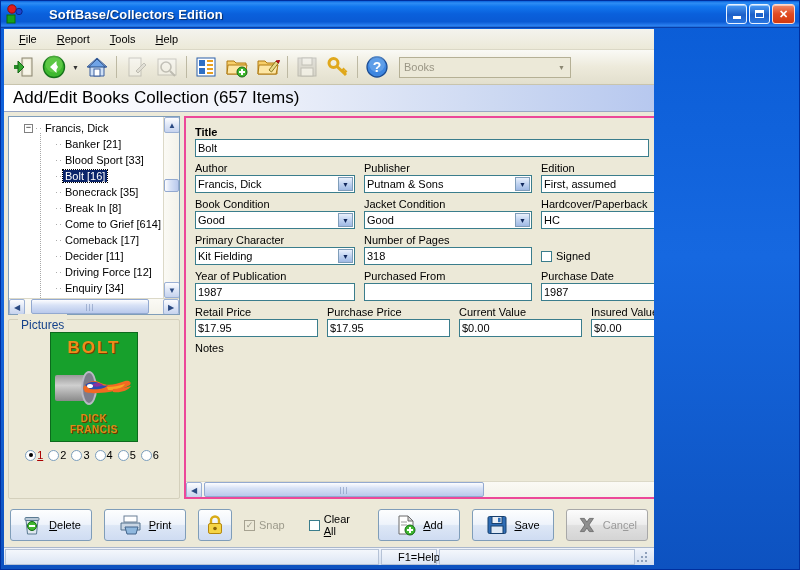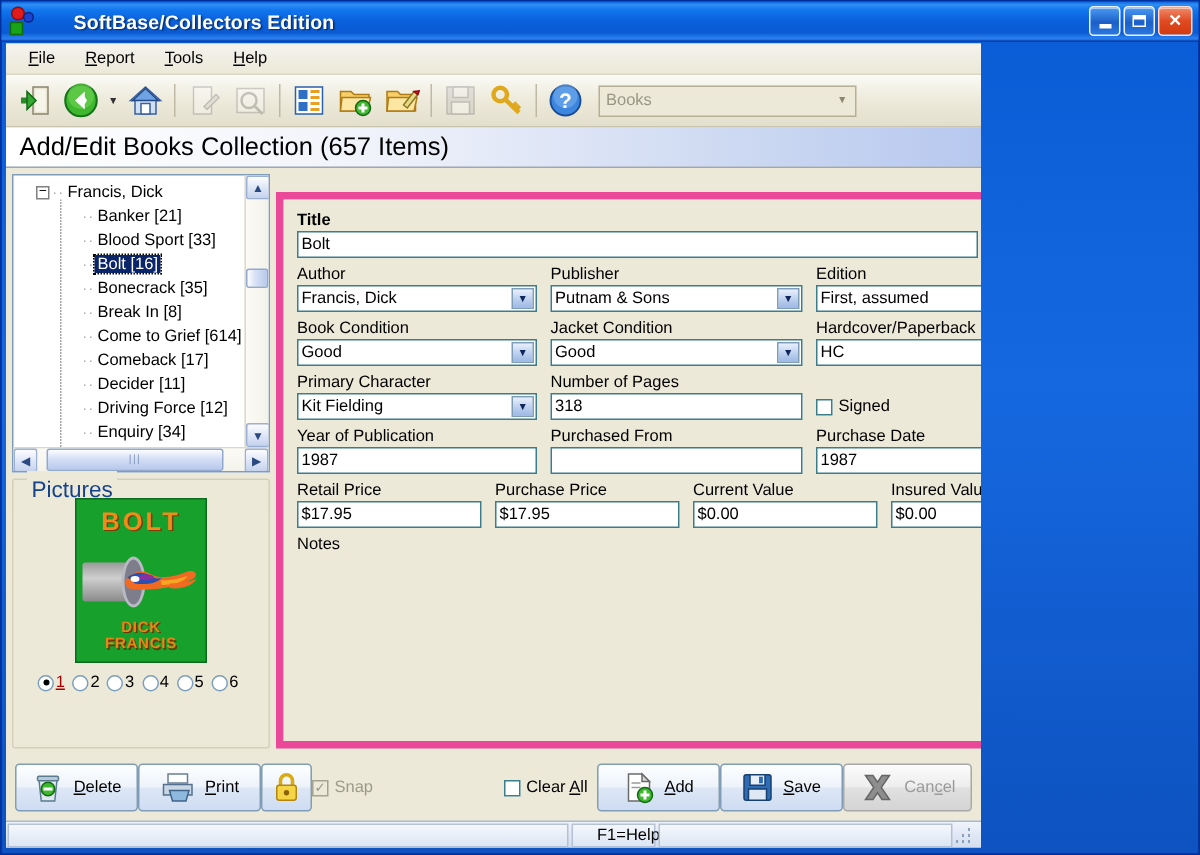--- a/index.html
+++ b/index.html
@@ -197,21 +197,21 @@
     border: 1px solid #d4d0bc;
     border-radius: 2px;
     position: relative;
     padding: 10px 6px 6px;
     display:flex; flex-direction:column; align-items:center;
     background:#ece9d8;
   }
   #pictures-legend {
     position:absolute; top:-6px; left:9px;
     background:#ece9d8; padding:4px 3px;
-    font-size:15px; color:#15428b;
+    font-size:12px; color:#15428b;
   }
   #cover {
     width: 88px; height: 110px;
     background:#17a02c;
     border:1px solid #0c6a1d;
     position: relative; overflow:hidden;
     margin-top: 2px;
   }
   #cover .ctitle {
     position:absolute; top:5px; left:0; right:0; text-align:center;
@@ -249,24 +249,23 @@
     margin-right:1px;
   }
   .radio .dot { width:4px;height:4px;border-radius:50%;background:#000; }
   .radio-row .num { margin-right:4px; }
   .radio-row .num.active { color:#a00; text-decoration: underline; }
 
   
   #form-outer {
     flex:1 1 auto;
     background:#ece9d8;
-    border:5px solid #ec4899;
-    display:flex; flex-direction:row;
+    border:2px solid #ec4899;
+    display:flex; flex-direction:column;
     overflow:hidden;
-    margin-top:12px;
   }
   #form-row { display:flex; flex:1 1 auto; overflow:hidden; }
   #form {
     flex:1 1 auto; position: relative;
     padding: 8px 10px 0 9px;
     overflow: hidden;
     background:#ece9d8;
   }
   .fld-label { font-size:11px; color:#000; margin-bottom:1px; display:block; }
   .fld-label.bold { font-weight:bold; }
@@ -298,21 +297,21 @@
   .chk-row { display:flex; align-items:center; font-size:11px; cursor:default; }
   .notes-box {
     height:85px; background:#fff; border:1px solid #3a7d8c;
     font-size:11px; padding:2px 3px; color:#000;
     overflow:hidden;
   }
 
   
   #btnbar {
     height: 44px; display:flex; align-items:center;
-    padding: 0 6px; gap:0;
+    padding: 0 6px; gap:12px;
     background:#ece9d8;
   }
   .btn {
     height:32px; min-width:82px;
     border:1px solid #7f9db9; border-radius:3px;
     background: linear-gradient(to bottom,#fdfefe 0%,#eef3fb 48%,#dde7f6 52%,#cfdcf2 100%);
     display:flex; align-items:center; justify-content:center; gap:6px;
     padding: 0 10px; font-size:11px; cursor:default;
   }
   .btn.square { min-width:34px; padding:0; }

